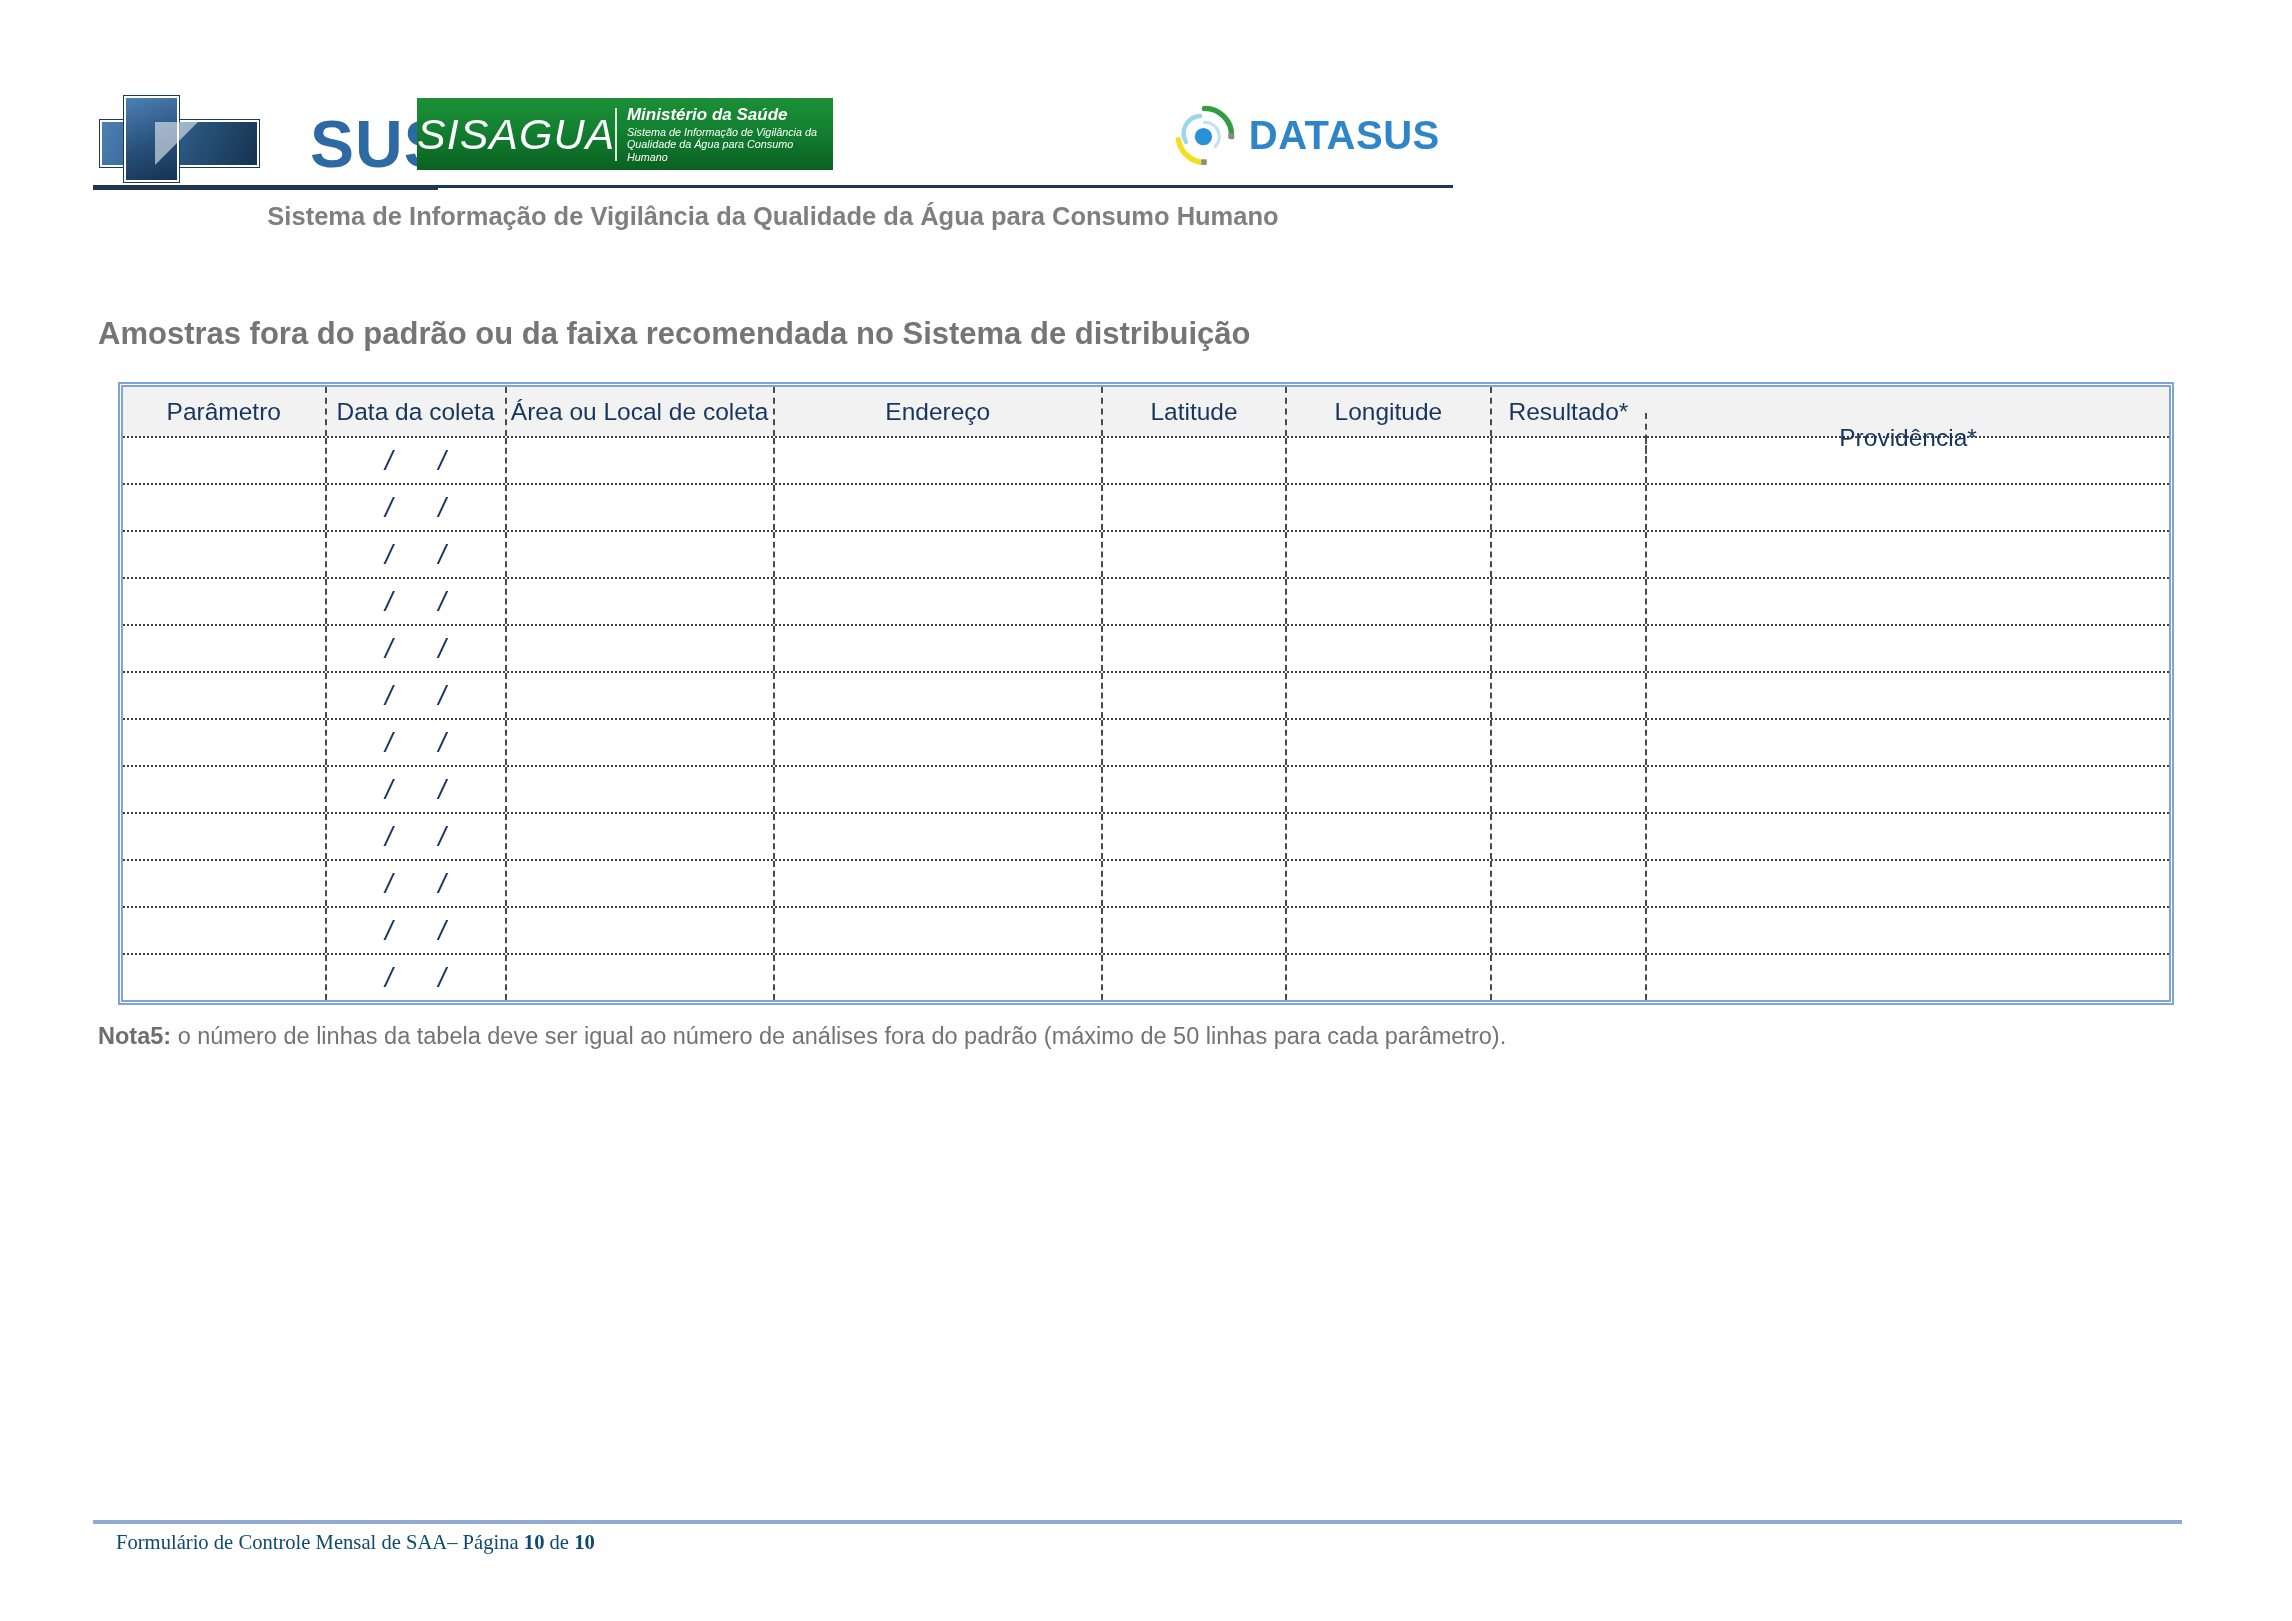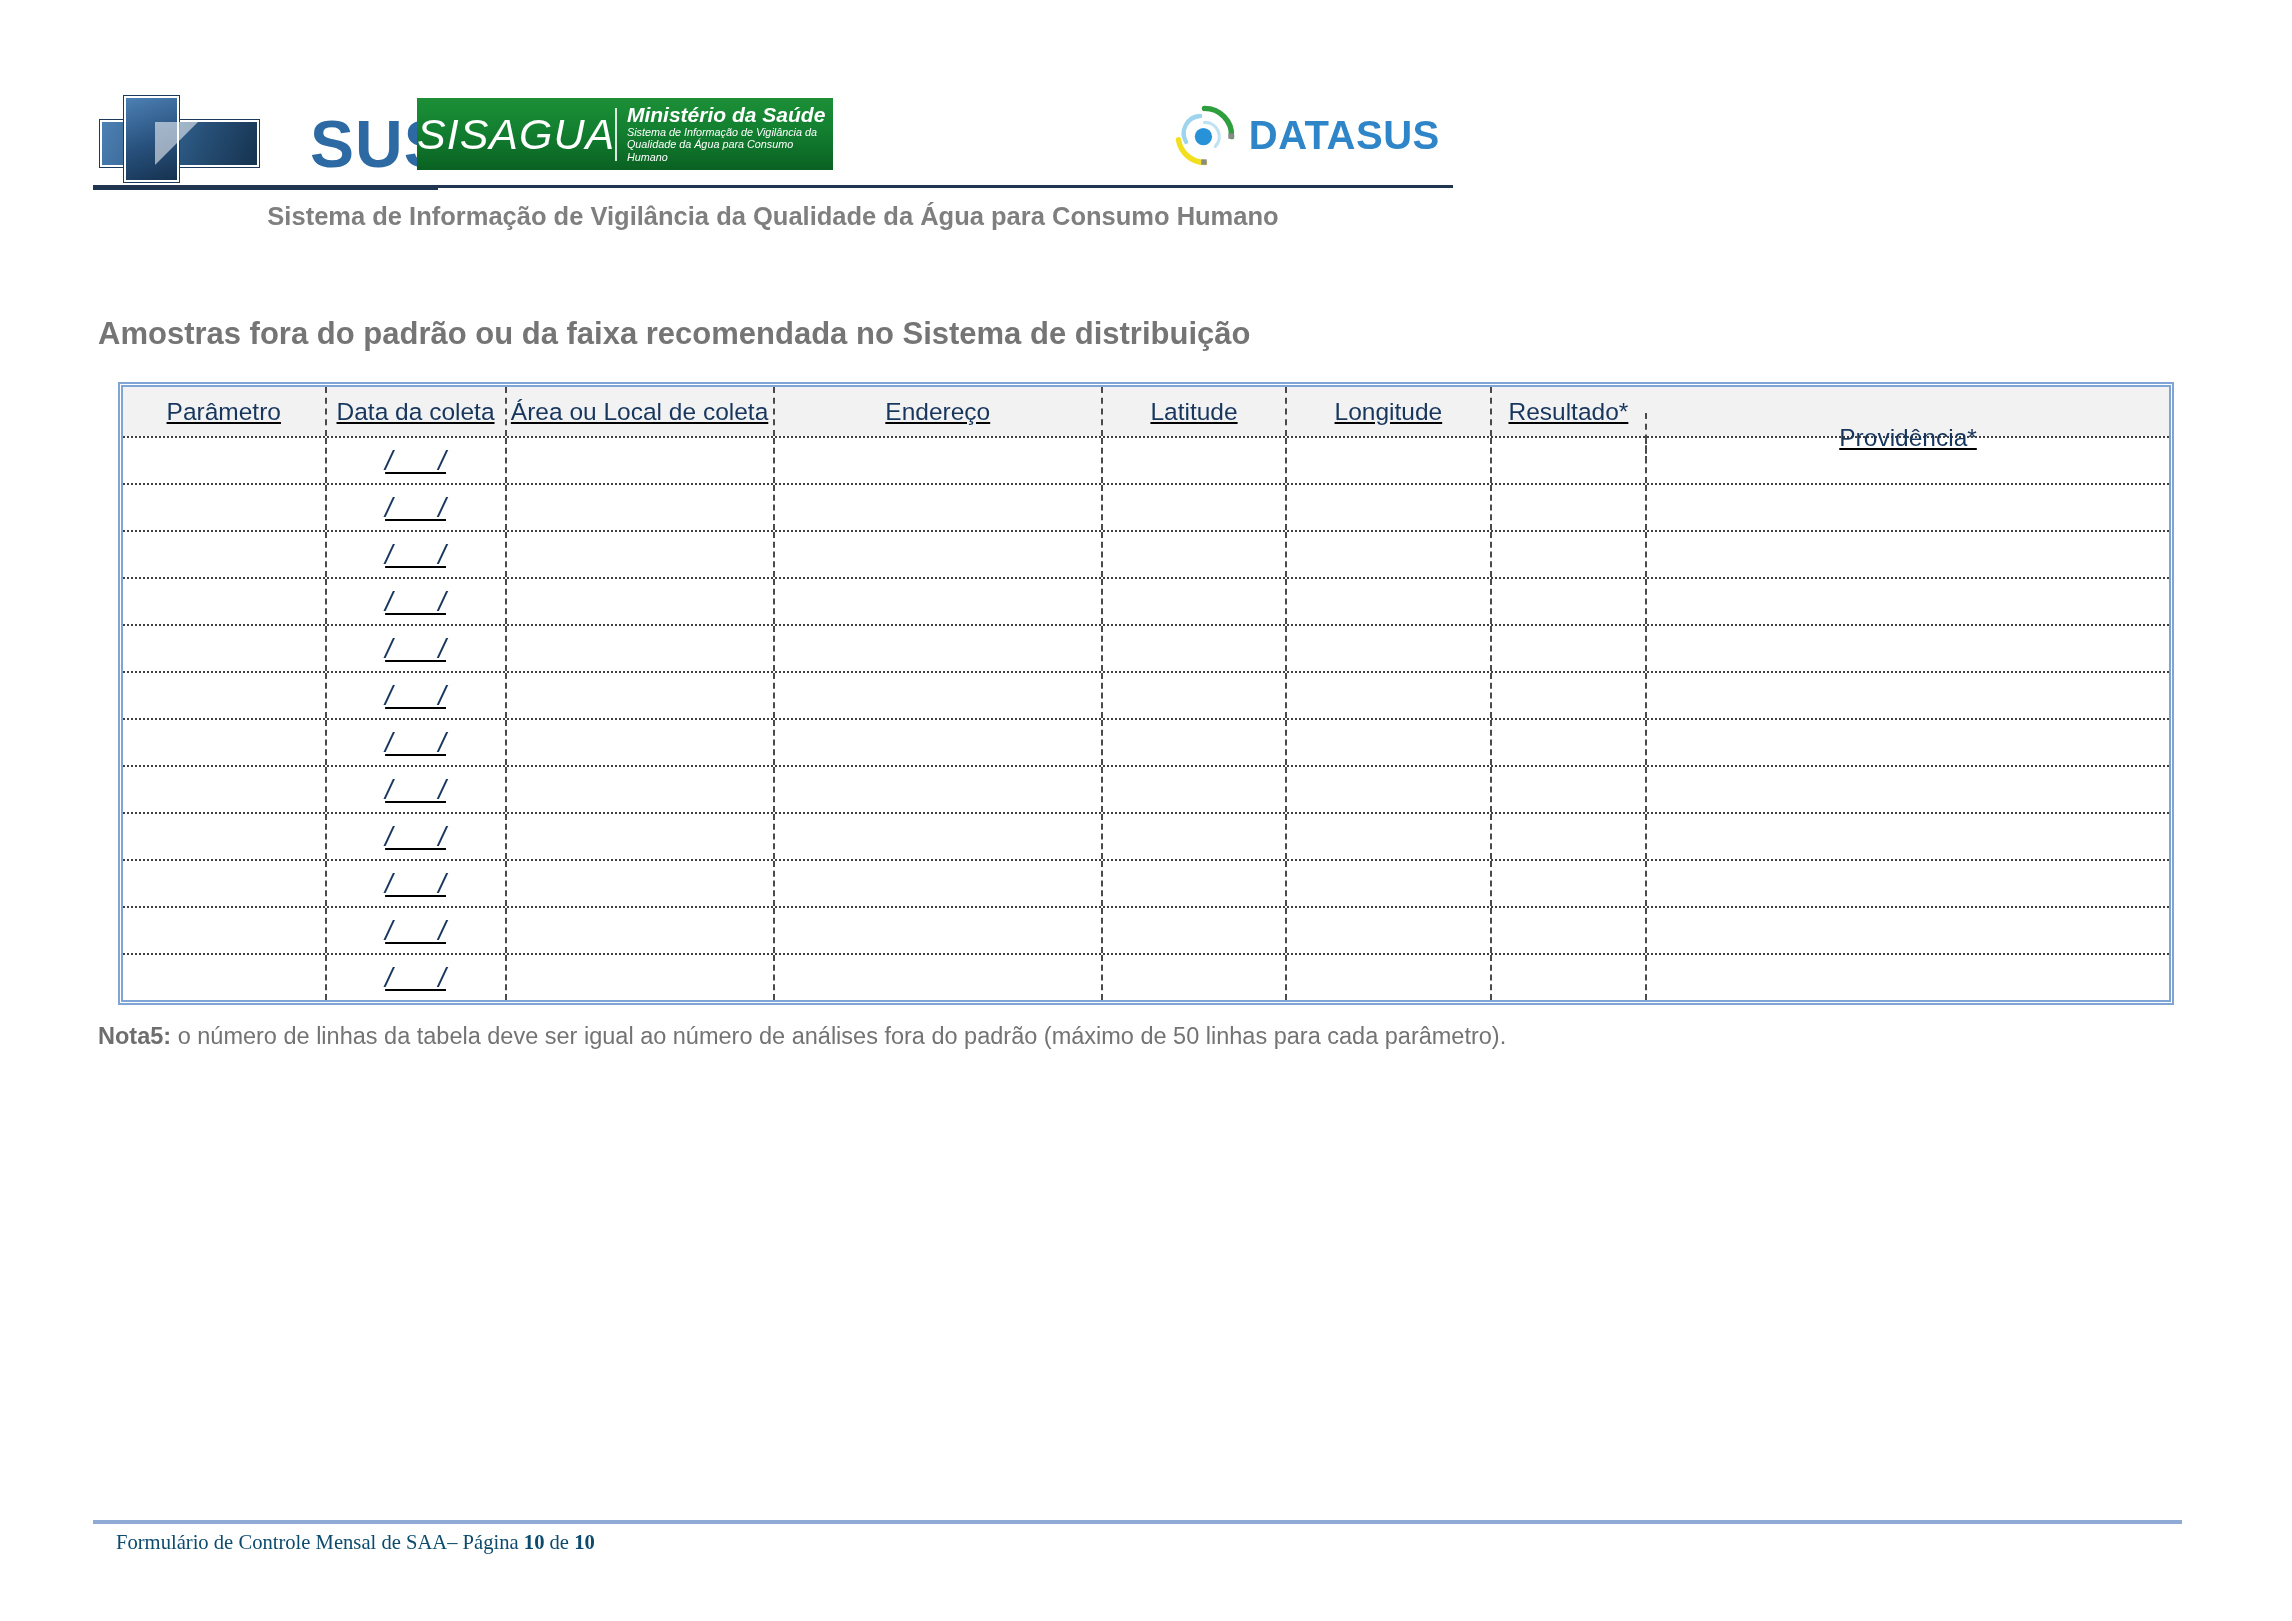--- a/index.html
+++ b/index.html
@@ -40,21 +40,21 @@
     position:absolute; left:417px; top:98px; width:416px; height:72px;
     background:linear-gradient(180deg,#1d8f37 0%,#128030 45%,#0a6122 100%);
     display:flex; align-items:center; color:#ffffff;font-style:italic;
   }
   .sisagua-name {
     width:201px; text-align:center; font-size:43px; font-weight:normal;
     letter-spacing:1px; color:#ffffff;
   }
   .sisagua-divider { width:2px; height:53px; background:rgba(255,255,255,0.85); }
   .sisagua-right { padding-left:9.8px; }
-  .sisagua-ministry { font-size:21px; font-weight:bold; line-height:21.6px; }
+  .sisagua-ministry { font-size:17px; font-weight:bold; line-height:21.6px; }
   .sisagua-sub { font-size:10.8px; line-height:12.7px; }
 
   
   .datasus { position:absolute; left:1172px; top:96px; width:294px; height:78px; display:flex; align-items:center; }
   .datasus-icon { width:65px; height:65px; }
   .datasus-name { font-size:40px; font-weight:bold; color:#2e86c8; letter-spacing:0.5px; margin-left:11.8px; }
 
   
   .top-rule-a { position:absolute; left:93px; top:185px; width:345px; height:4.9px; background:#1f3550; }
   .top-rule-b { position:absolute; left:438px; top:185px; width:1015px; height:2.9px; background:#1f3550; }
@@ -64,21 +64,21 @@
   }
   .section-title {
     position:absolute; left:98px; top:316px; font-size:31px; font-weight:bold; color:#757575;
   }
 
   
   .samples-table {
     position:absolute; left:118px; top:382px; width:2056px;
     border:5.9px double #7fa5d6; background:#ffffff;
   }
-  .tr { display:flex; width:100%;text-decoration:underline; }
+  .tr { display:flex; width:100%; }
   .tr + .tr { border-top:2px dotted #3f3f3f; }
   .tr.head { height:49px; background:#f2f2f2; }
   .tr.body-row { height:47px; }
   .td, .th {
     display:flex; align-items:center; justify-content:center;
     height:100%; overflow:hidden;
   }
   .td + .td, .th + .th { border-left:2px dashed #4a4a4a; }
   .th { font-size:24.5px; color:#17365d; }
   .date-slashes {

